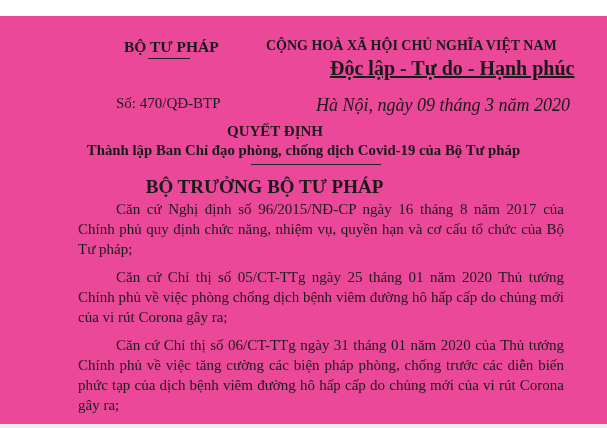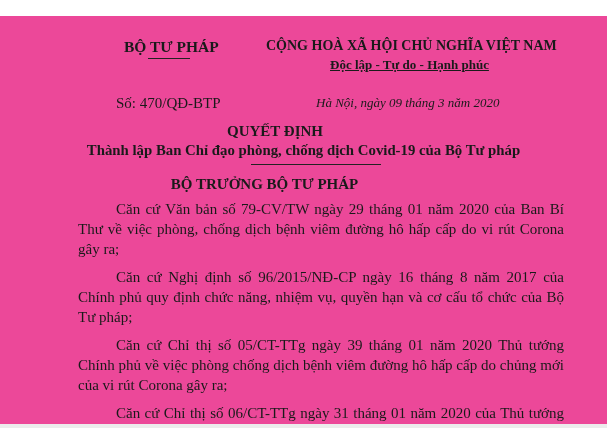--- a/index.html
+++ b/index.html
@@ -9,27 +9,27 @@
     font-family: "Liberation Serif", "DejaVu Serif", serif;
     color: #1a1a1a;
     position: relative;
   }
   .page { position: absolute; left: 0; top: 16px; width: 607px; height: 424px; background: #ec4899; }
   .bottom-strip { position: absolute; left: 0; top: 424px; width: 607px; height: 4px; background: #ececec; }
   .abs { position: absolute; white-space: nowrap; }
   .ministry { left: 124px; top: 22px; font-size: 15.5px; font-weight: bold; }
   .ministry-line { position: absolute; left: 148px; top: 42px; width: 42px; height: 1px; background: #222; }
   .country { left: 266px; top: 22px; font-size: 14px; font-weight: bold; }
-  .motto { left: 330px; top: 41px; font-size: 13px; font-weight: bold; text-decoration: underline; text-align: right; }
+  .motto { left: 330px; top: 41px; font-size: 20px; font-weight: bold; text-decoration: underline; text-align: right; }
   .number { left: 116px; top: 79px; font-size: 15px; text-align: right; }
-  .date { left: 316px; top: 79px; font-size: 13px; font-style: italic; }
+  .date { left: 316px; top: 79px; font-size: 18px; font-style: italic; }
   .title { left: 0; width: 550px; text-align: center; top: 107px; font-size: 15px; font-weight: bold; }
   .subtitle { left: 0; width: 607px; text-align: center; top: 126px; font-size: 14.8px; font-weight: bold; }
   .subtitle-line { position: absolute; left: 251px; top: 148px; width: 130px; height: 1px; background: #222; }
-  .heading { left: 0; width: 529px; text-align: center; top: 160px; font-size: 15px; font-weight: bold; }
+  .heading { left: 0; width: 529px; text-align: center; top: 160px; font-size: 19px; font-weight: bold; }
   .body {
     position: absolute; left: 78px; top: 183px; width: 486px;
     font-size: 15px; line-height: 20px; text-align: justify;
   }
   .body p { margin: 0 0 8px 0; text-indent: 38px; }
 </style>
 </head>
 <body>
 
 <div class="page">
@@ -42,19 +42,18 @@
   <div class="abs number">Số: 470/QĐ-BTP</div>
   <div class="abs date">Hà Nội, ngày 09 tháng 3 năm 2020</div>
 
   <div class="abs title">QUYẾT ĐỊNH</div>
   <div class="abs subtitle">Thành lập Ban Chỉ đạo phòng, chống dịch Covid-19 của Bộ Tư pháp</div>
   <div class="subtitle-line"></div>
 
   <div class="abs heading">BỘ TRƯỞNG BỘ TƯ PHÁP</div>
 
   <div class="body">
-    <p>Căn cứ Văn bản số 79-CV/TW ngày 29 tháng 01 năm 2020 của Ban Bí Thư về việc phòng, chống dịch bệnh viêm đường hô hấp cấp do vi rút Corona gây ra;</p>
     <p>Căn cứ Nghị định số 96/2015/NĐ-CP ngày 16 tháng 8 năm 2017 của Chính phủ quy định chức năng, nhiệm vụ, quyền hạn và cơ cấu tổ chức của Bộ Tư pháp;</p>
-    <p>Căn cứ Chỉ thị số 05/CT-TTg ngày 39 tháng 01 năm 2020 Thủ tướng Chính phủ về việc phòng chống dịch bệnh viêm đường hô hấp cấp do chủng mới của vi rút Corona gây ra;</p>
+    <p>Căn cứ Chỉ thị số 05/CT-TTg ngày 25 tháng 01 năm 2020 Thủ tướng Chính phủ về việc phòng chống dịch bệnh viêm đường hô hấp cấp do chủng mới của vi rút Corona gây ra;</p>
     <p>Căn cứ Chỉ thị số 06/CT-TTg ngày 31 tháng 01 năm 2020 của Thủ tướng Chính phủ về việc tăng cường các biện pháp phòng, chống trước các diễn biến phức tạp của dịch bệnh viêm đường hô hấp cấp do chủng mới của vi rút Corona gây ra;</p>
   </div>
 </div>
 <div class="bottom-strip"></div>
 
 </body></html>

